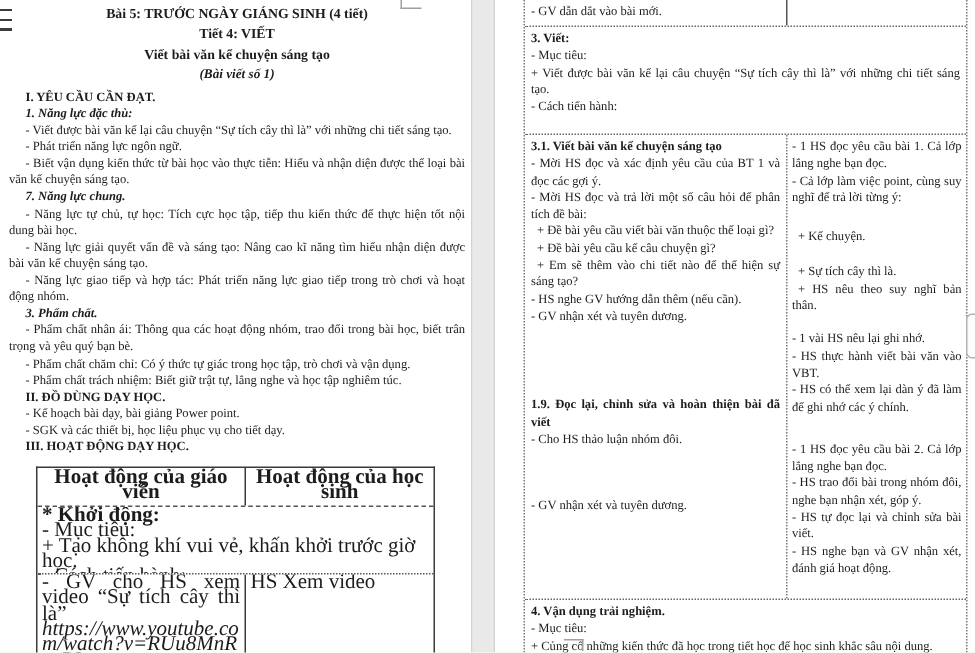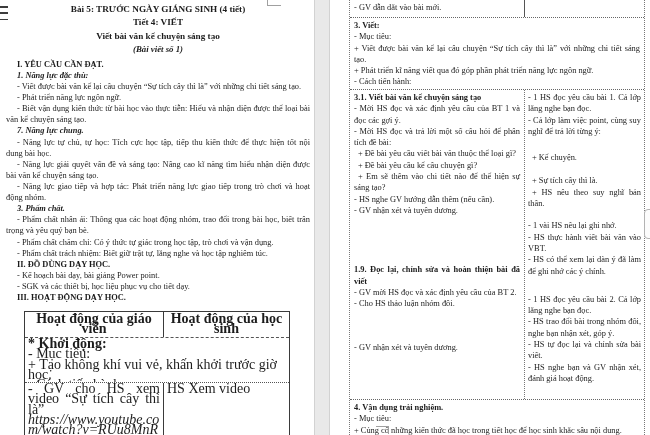--- a/index.html
+++ b/index.html
@@ -127,35 +127,33 @@
       <div class="rt-row1">
         <div class="cl">
           <p>- GV dẫn dắt vào bài mới.</p>
         </div>
         <div class="cr"></div>
       </div>
       <div class="rt-merged mid">
         <p class="b">3. Viết:</p>
         <p>- Mục tiêu:</p>
         <p>+ Viết được bài văn kể lại câu chuyện “Sự tích cây thì là” với những chi tiết sáng tạo.</p>
-        <p>+ Phát triển kĩ năng viết qua đó góp phần phát triển năng lực ngôn ngữ.</p>
         <p>- Cách tiến hành:</p>
       </div>
       <div class="rt-row3">
         <div class="cl">
           <p class="b">3.1. Viết bài văn kể chuyện sáng tạo</p>
           <p>- Mời HS đọc và xác định yêu cầu của BT 1 và đọc các gợi ý.</p>
           <p>- Mời HS đọc và trả lời một số câu hỏi để phân tích đề bài:</p>
           <p class="plus">+ Đề bài yêu cầu viết bài văn thuộc thể loại gì?</p>
           <p class="plus">+ Đề bài yêu cầu kể câu chuyện gì?</p>
           <p class="plus">+ Em sẽ thêm vào chi tiết nào để thể hiện sự sáng tạo?</p>
           <p>- HS nghe GV hướng dẫn thêm (nếu cần).</p>
           <p>- GV nhận xét và tuyên dương.</p>
           <p class="b mt48">1.9. Đọc lại, chỉnh sửa và hoàn thiện bài đã viết</p>
-          <p>- GV mời HS đọc và xác định yêu cầu của BT 2.</p>
           <p>- Cho HS thảo luận nhóm đôi.</p>
           <p class="mt33">- GV nhận xét và tuyên dương.</p>
         </div>
         <div class="cr">
           <p>- 1 HS đọc yêu cầu bài 1. Cả lớp lắng nghe bạn đọc.</p>
           <p>- Cả lớp làm việc point, cùng suy nghĩ để trả lời từng ý:</p>
           <p class="plus mt15">+ Kể chuyện.</p>
           <p class="plus mt12">+ Sự tích cây thì là.</p>
           <p class="plus">+ HS nêu theo suy nghĩ bản thân.</p>
           <p class="mt11">- 1 vài HS nêu lại ghi nhớ.</p>

